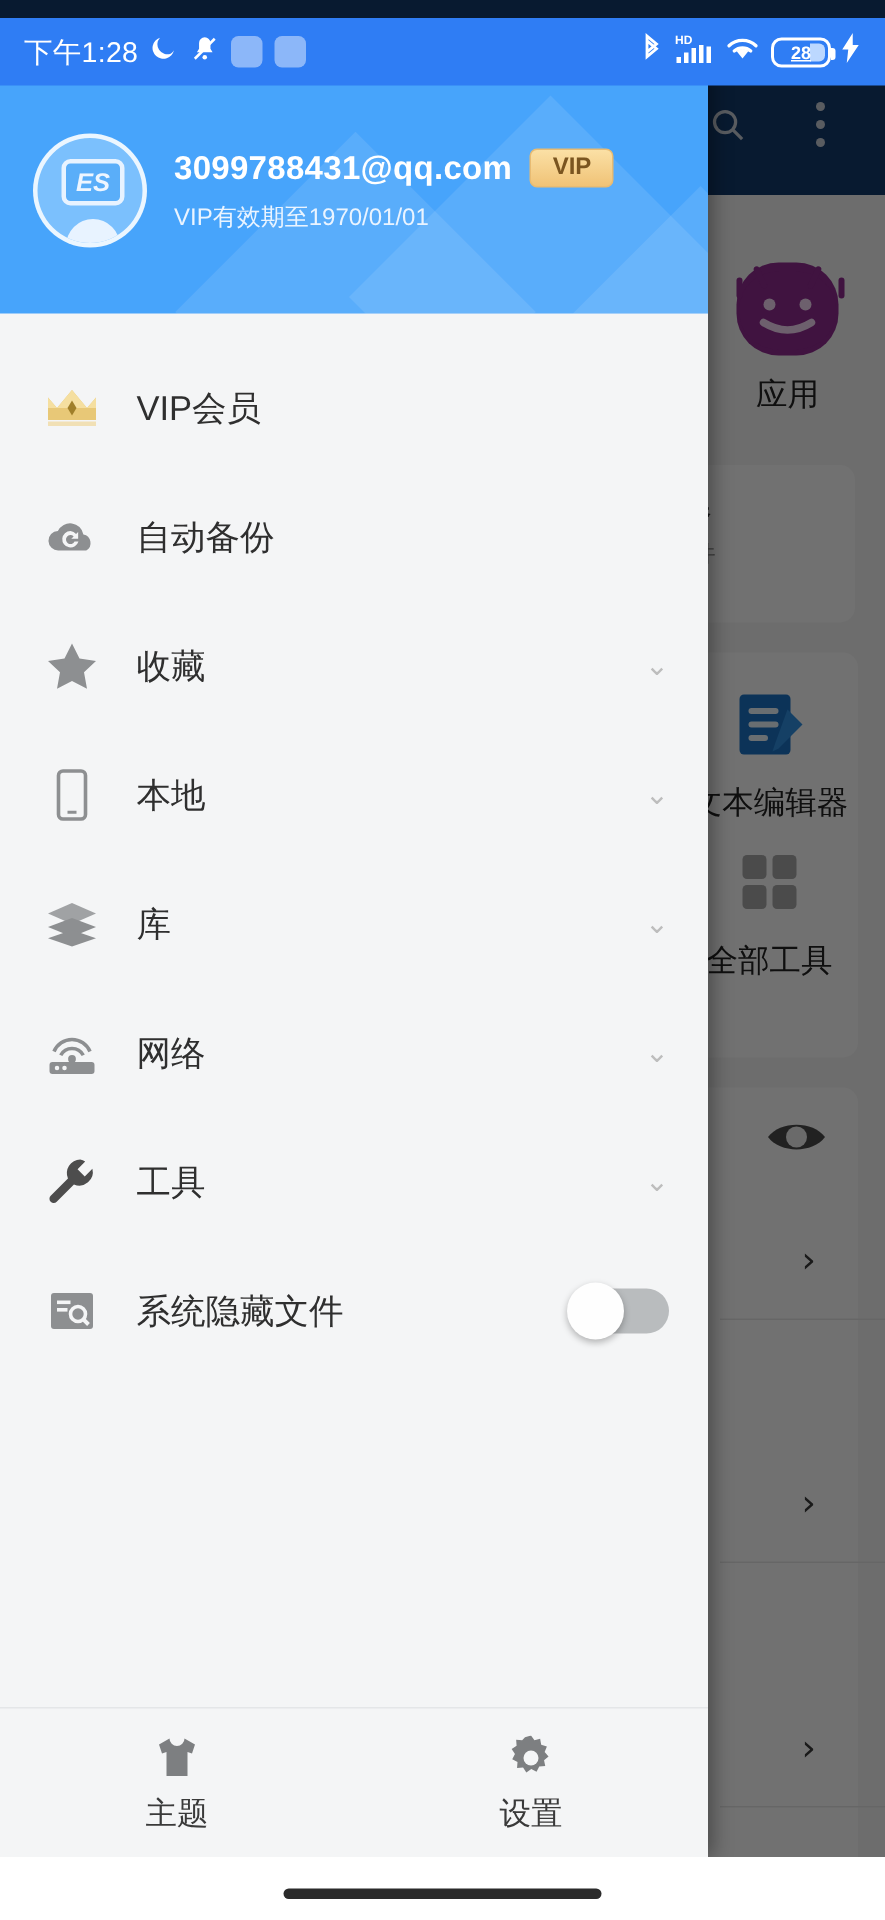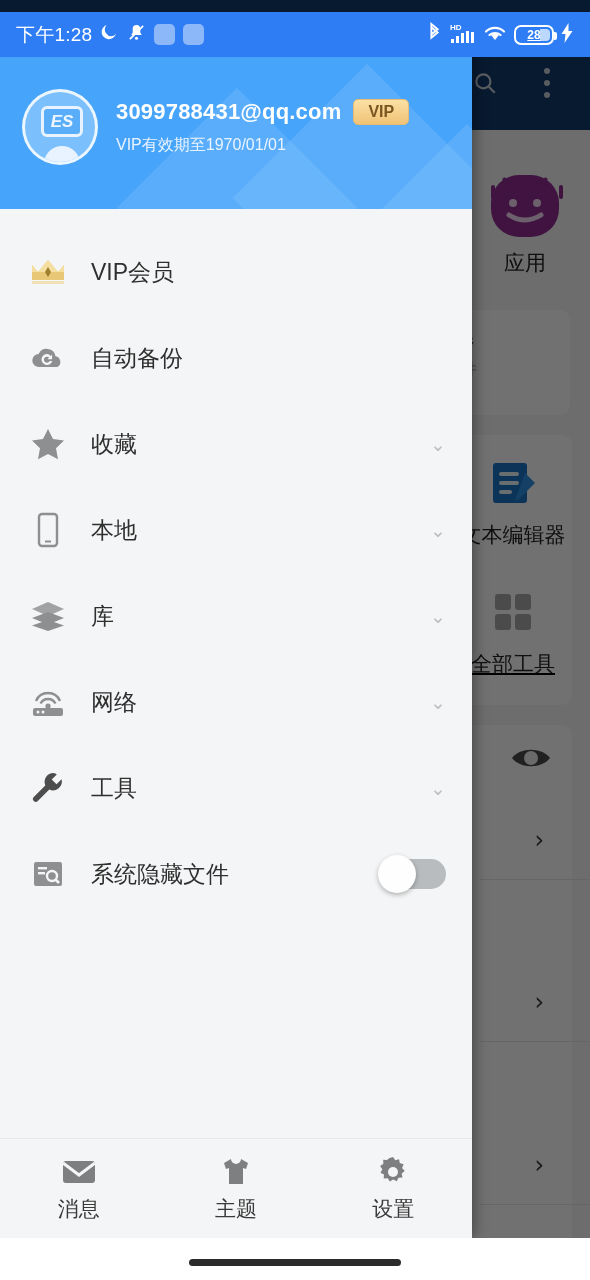--- a/index.html
+++ b/index.html
@@ -277,21 +277,21 @@
             <rect x="8" y="8" width="34" height="40" rx="3" fill="#1b72c4"></rect>
             <rect x="14" y="17" width="20" height="4" rx="2" fill="#e9f3fb"></rect>
             <rect x="14" y="26" width="20" height="4" rx="2" fill="#e9f3fb"></rect>
             <rect x="14" y="35" width="13" height="4" rx="2" fill="#e9f3fb"></rect>
             <path d="M40 18 L50 28 L34 44 L30 46 L32 40 Z" fill="#2f8fe0"></path>
           </svg>
         </div>
         <div class="t-lbl">文本编辑器</div>
       </div>
 
-      <div class="bg-tool" style="left:448px; top:454px;text-decoration:underline;">
+      <div class="bg-tool" style="left:448px; top:430px;">
         <div class="t-ico">
           <svg width="56" height="56" viewBox="0 0 56 56">
             <rect x="10" y="10" width="16" height="16" rx="3" fill="#a7a7a7"></rect>
             <rect x="30" y="10" width="16" height="16" rx="3" fill="#a7a7a7"></rect>
             <rect x="10" y="30" width="16" height="16" rx="3" fill="#a7a7a7"></rect>
             <rect x="30" y="30" width="16" height="16" rx="3" fill="#a7a7a7"></rect>
           </svg>
         </div>
         <div class="t-lbl">全部工具</div>
       </div>
@@ -491,29 +491,20 @@
         <span class="switch">
           <span class="knob"></span>
         </span>
       </div>
 
     </div>
 
     <div id="drawer-bottom">
       <div class="bn-item">
         <div class="bn-ico">
-          <svg width="34" height="26" viewBox="0 0 34 26">
-            <rect x="1" y="2" width="32" height="22" rx="3" fill="#7d7f81"></rect>
-            <path d="M1 4l16 12L33 4" fill="none" stroke="#f4f5f6" stroke-width="3"></path>
-          </svg>
-        </div>
-        <div class="bn-lbl">消息</div>
-      </div>
-      <div class="bn-item">
-        <div class="bn-ico">
           <svg width="32" height="30" viewBox="0 0 32 30">
             <path d="M11 2L4 6l2 6 3-1v16h14V11l3 1 2-6-7-4a5 5 0 0 1-10 0z" fill="#7d7f81"></path>
           </svg>
         </div>
         <div class="bn-lbl">主题</div>
       </div>
       <div class="bn-item">
         <div class="bn-ico">
           <svg width="30" height="30" viewBox="0 0 30 30">
             <path d="M15 0l2.3 3.2 3.8-1 .7 3.9 3.8 1.2-1.5 3.7 2.6 3-3 2.5.8 3.9-4 .3-1.8 3.5-3.5-1.8-3.3 2.2-2.2-3.3-4 .3.3-4-3.5-1.8 1.8-3.5-2.2-3.3 3.3-2.2-.3-4 4 .3L11 1.2z" fill="#7d7f81"></path>

